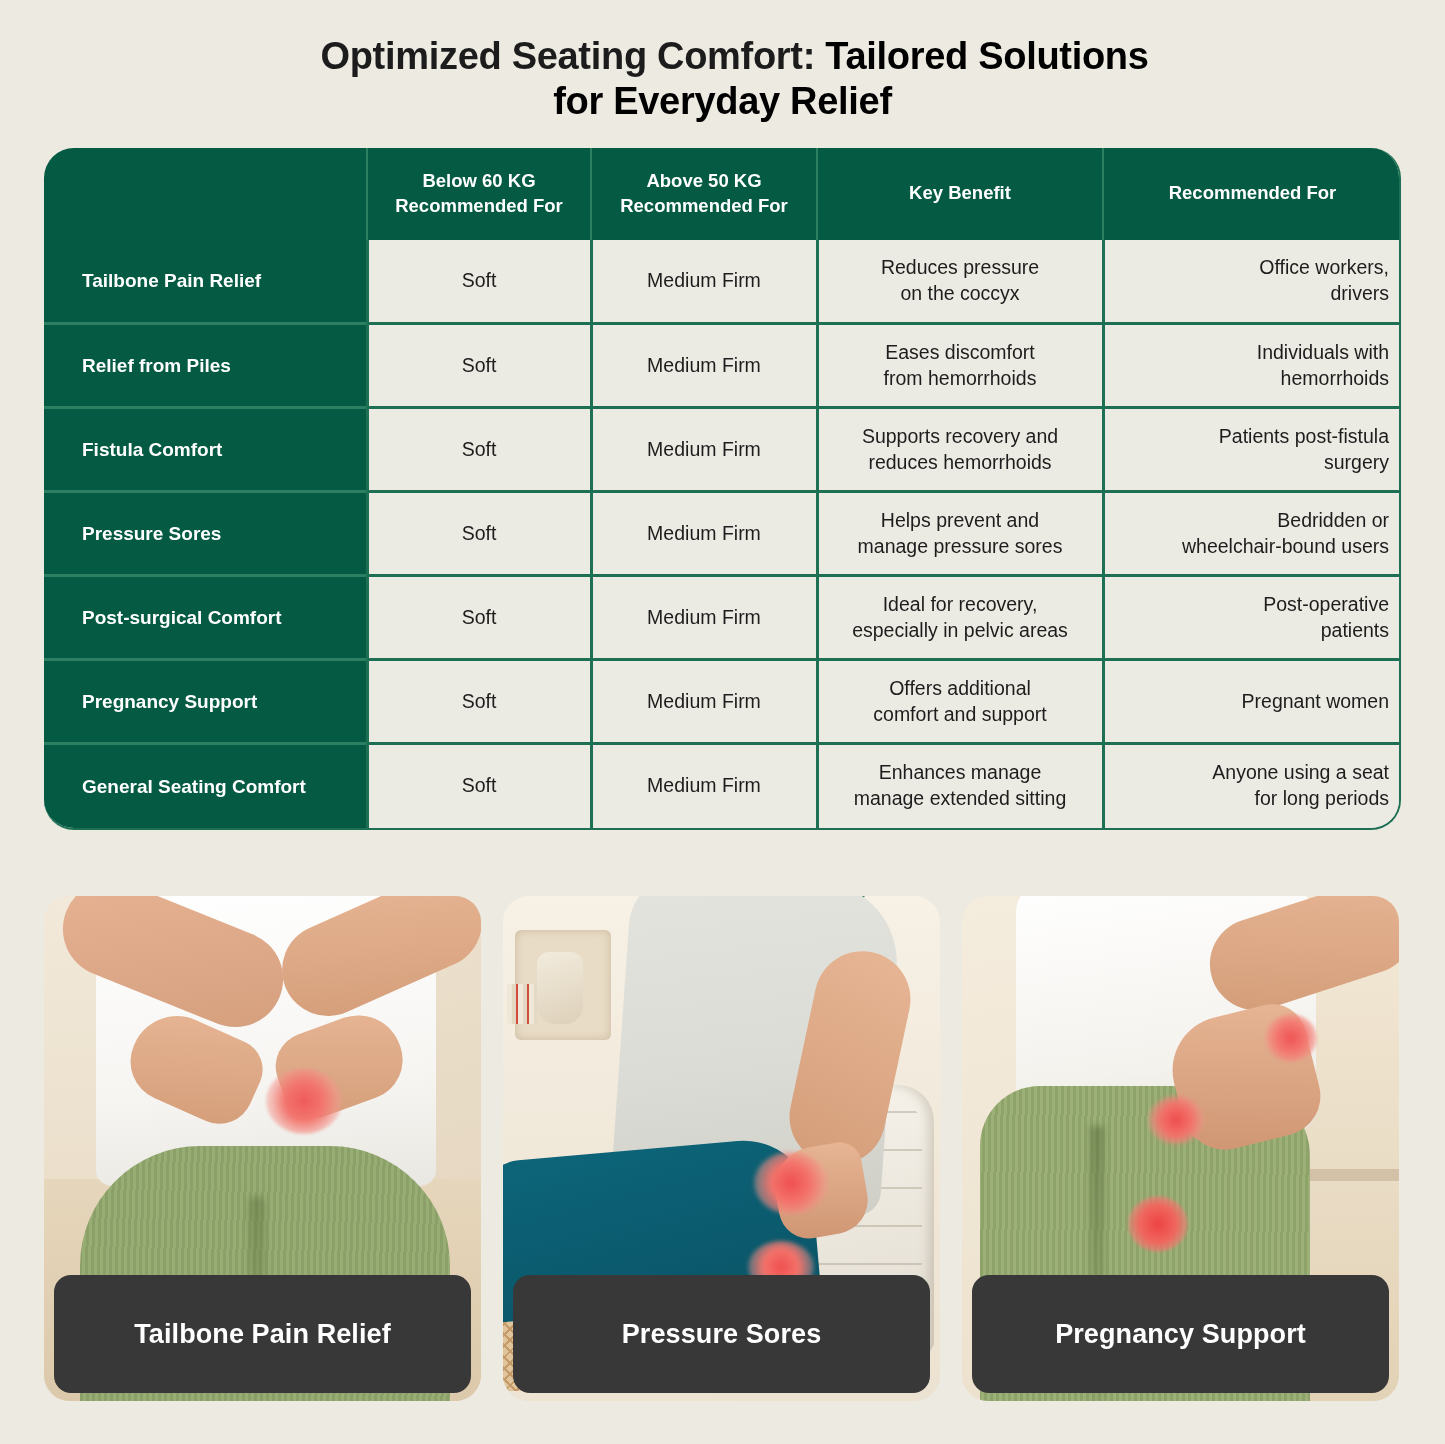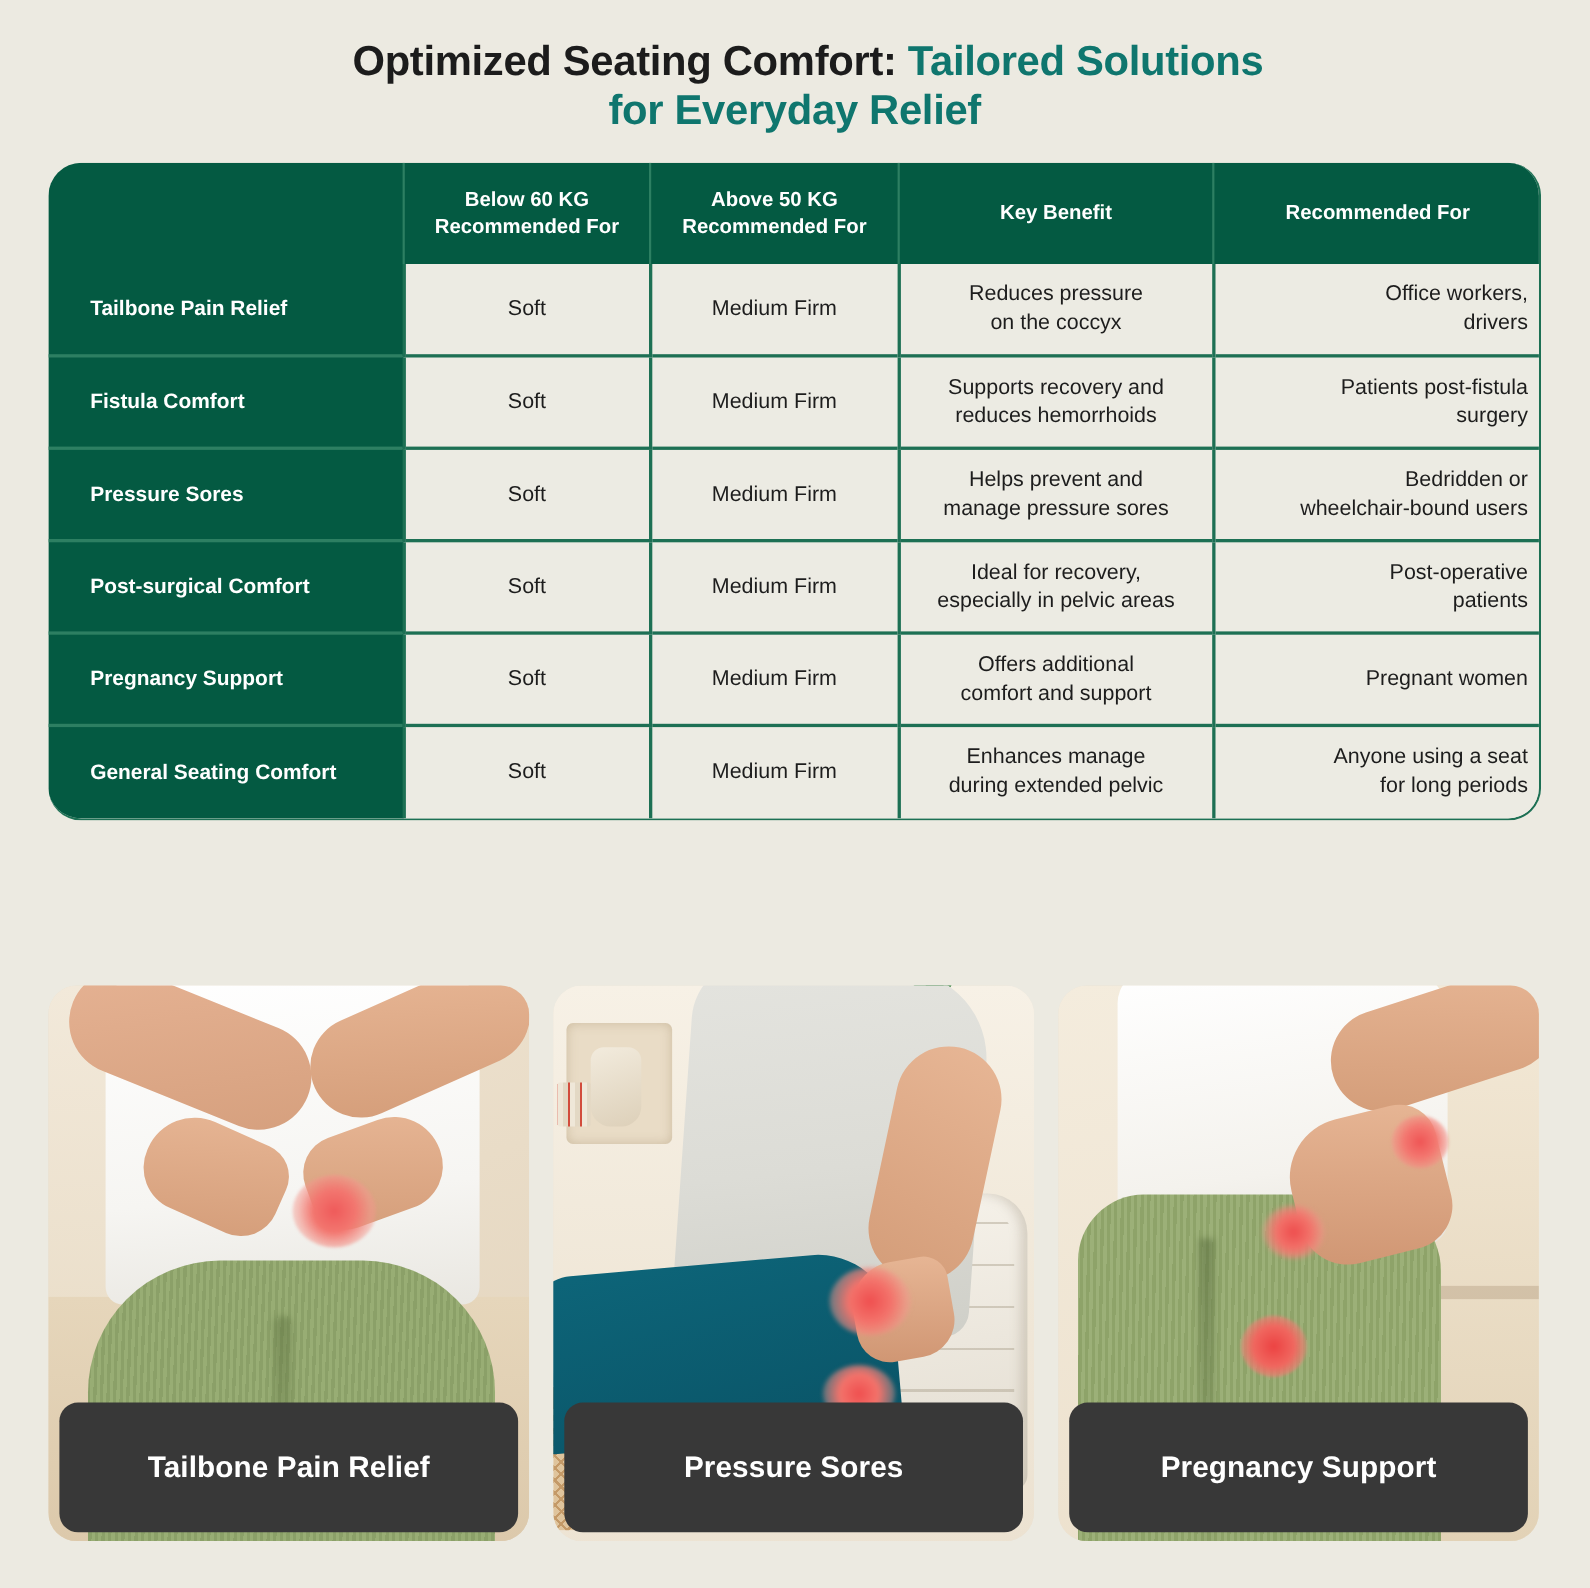--- a/index.html
+++ b/index.html
@@ -19,21 +19,21 @@
     padding-top: 34px;
     text-align: center;
     line-height: 1.18;
   }
   .title-line {
     font-size: 38px;
     font-weight: bold;
     letter-spacing: -0.3px;
   }
   .t-dark  { color: #1c1c1c; margin-left: 24px; }
-  .t-green { color: #0f766e; }
+  .t-green { color: #000000; }
 
   
   .table-wrap {
     margin: 24px 44px 0 44px;
     width: 1357px;
     border-radius: 30px;
     overflow: hidden;
     background: #ecebe3;
     border: 2px solid #1d7054;
     border-top: none;
@@ -298,20 +298,33 @@
           <td>
             <div>Reduces pressure</div>
             <div>on the coccyx</div>
           </td>
           <td>
             <div>Office workers,</div>
             <div>drivers</div>
           </td>
         </tr>
 
+        <tr>
+          <td class="rowhead">Relief from Piles</td>
+          <td>Soft</td>
+          <td>Medium Firm</td>
+          <td>
+            <div>Eases discomfort</div>
+            <div>from hemorrhoids</div>
+          </td>
+          <td>
+            <div>Individuals with</div>
+            <div>hemorrhoids</div>
+          </td>
+        </tr>
 
         <tr>
           <td class="rowhead">Fistula Comfort</td>
           <td>Soft</td>
           <td>Medium Firm</td>
           <td>
             <div>Supports recovery and</div>
             <div>reduces hemorrhoids</div>
           </td>
           <td>
@@ -361,21 +374,21 @@
             <div></div>
           </td>
         </tr>
 
         <tr>
           <td class="rowhead">General Seating Comfort</td>
           <td>Soft</td>
           <td>Medium Firm</td>
           <td>
             <div>Enhances manage</div>
-            <div>during extended pelvic</div>
+            <div>manage extended sitting</div>
           </td>
           <td>
             <div>Anyone using a seat</div>
             <div>for long periods</div>
           </td>
         </tr>
 
       </tbody>
     </table>
   </div>

